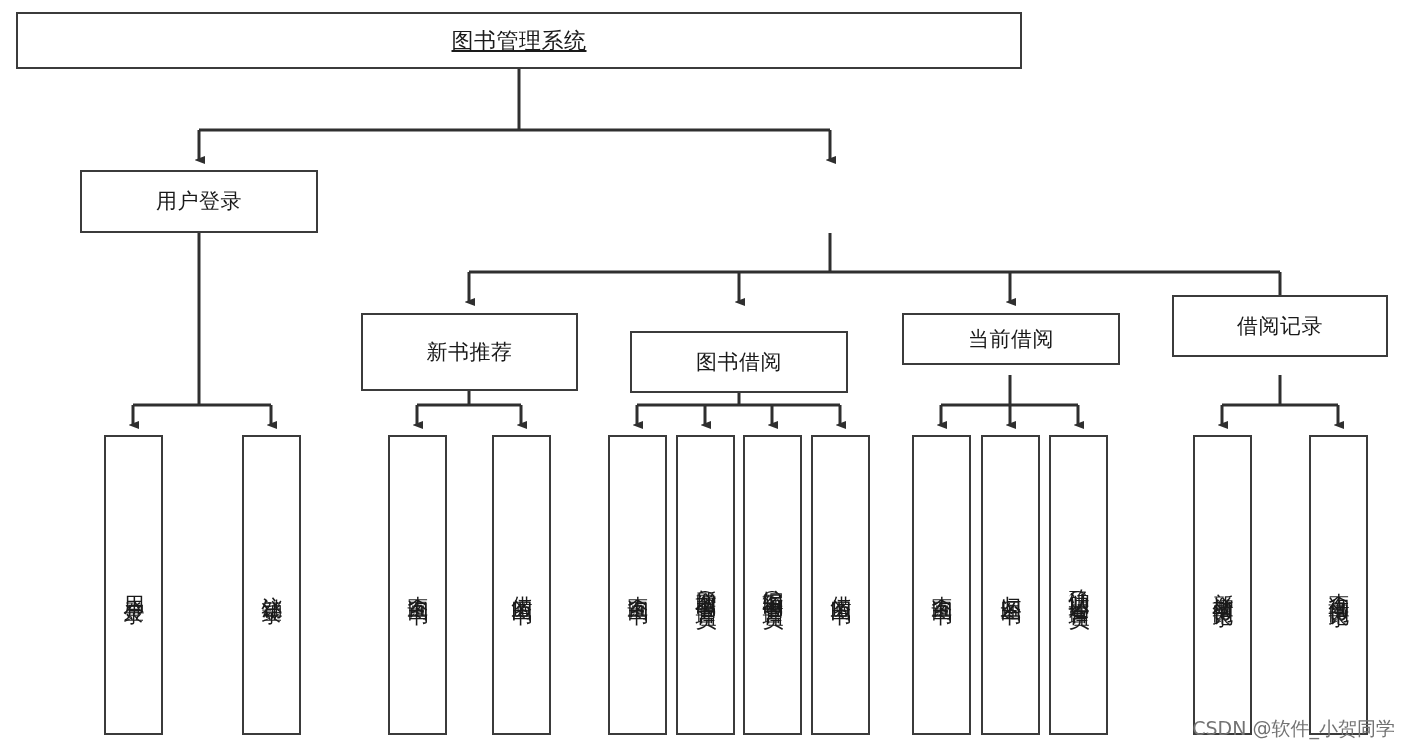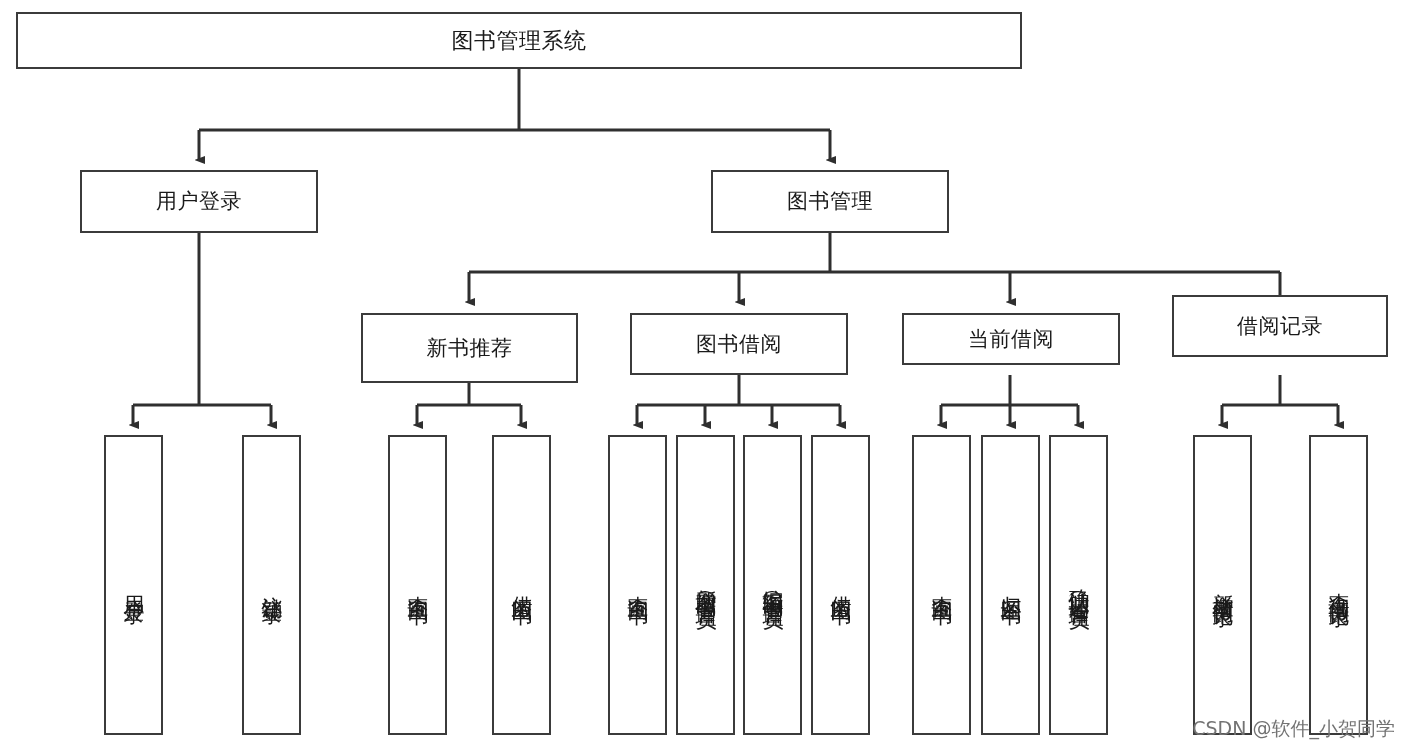--- a/index.html
+++ b/index.html
@@ -113,35 +113,32 @@
       <path d="M1010,405 L1010,425" marker-end="url(#arrow)"></path>
       <path d="M1078,405 L1078,425" marker-end="url(#arrow)"></path>
 
       <path d="M1280,375 L1280,405"></path>
       <path d="M1222,405 L1338,405"></path>
       <path d="M1222,405 L1222,425" marker-end="url(#arrow)"></path>
       <path d="M1338,405 L1338,425" marker-end="url(#arrow)"></path>
     </g>
   </svg>
 
-  <div class="node horiz root" style="left:16px; top:12px; width:1006px; height:57px;">
+  <div class="node horiz root" style="left:16px; top:12px; width:1006px; height:57px;text-decoration:underline;">
     <span class="label">图书管理系统</span>
   </div>
 
   <div class="node horiz" style="left:80px; top:170px; width:238px; height:63px;">
     <span class="label">用户登录</span>
   </div>
-  <div class="node horiz" style="left:711px; top:170px; width:238px; height:63px;">
-    <span class="label">图书管理</span>
-  </div>
 
-  <div class="node horiz" style="left:361px; top:313px; width:217px; height:70px;">
+  <div class="node horiz" style="left:361px; top:313px; width:217px; height:78px;">
     <span class="label">新书推荐</span>
   </div>
-  <div class="node horiz" style="left:630px; top:313px; width:218px; height:62px;">
+  <div class="node horiz" style="left:630px; top:331px; width:218px; height:62px;">
     <span class="label">图书借阅</span>
   </div>
   <div class="node horiz" style="left:902px; top:313px; width:218px; height:52px;">
     <span class="label">当前借阅</span>
   </div>
   <div class="node horiz" style="left:1172px; top:295px; width:216px; height:62px;">
     <span class="label">借阅记录</span>
   </div>
 
   <div class="node vert" style="left:104px; top:435px; width:59px; height:300px;">

